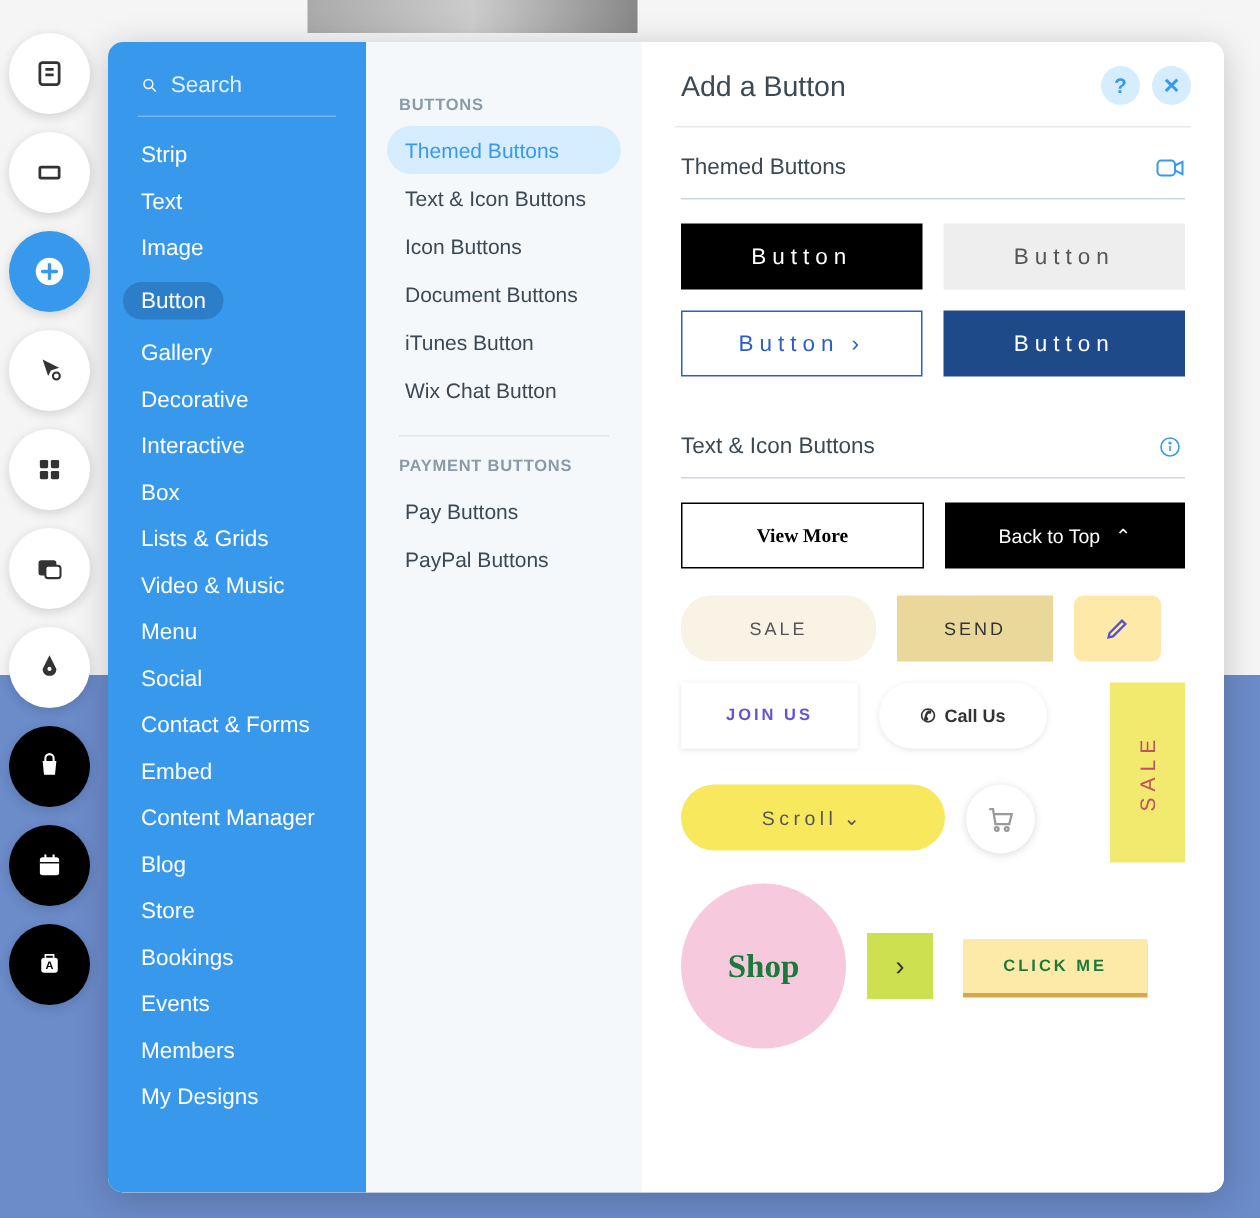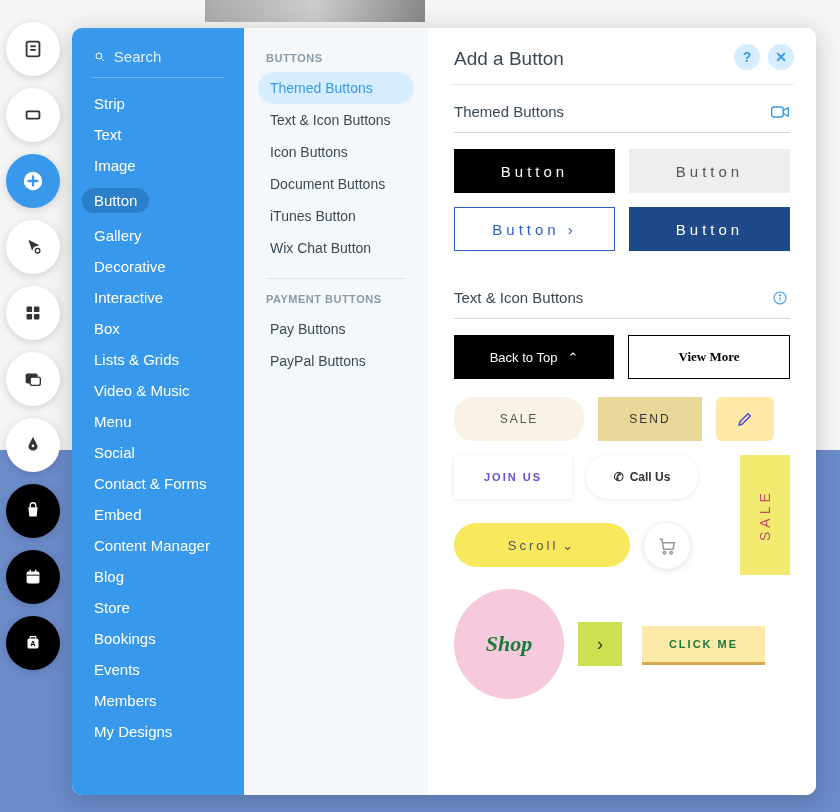--- a/index.html
+++ b/index.html
@@ -20,21 +20,21 @@
   
   .cat-sidebar { width: 172px; background: #3899ec; color: #fff; padding-top: 14px; }
   .search-row { display: flex; align-items: center; gap: 8px; padding: 6px 22px 12px 22px; border-bottom: 1px solid rgba(255,255,255,0.3); margin-bottom: 10px; margin-left: 20px; margin-right: 20px; padding-left: 2px; padding-right: 2px;}
   .search-row input { background: transparent; border: none; outline: none; color: #fff; font-size: 15px; width: 100%; }
   .search-row input::placeholder { color: rgba(255,255,255,0.85); }
   .cat-list { display: flex; flex-direction: column; gap: 0; }
   .cat-item { padding: 7px 22px; font-size: 15px; cursor: pointer; }
   .cat-item.active span { background: #2b7ec7; border-radius: 14px; padding: 4px 12px; display: inline-block; margin-left: -12px; }
 
   
-  .sub-sidebar { width: 184px; background: #f4f8fb; padding: 24px 14px; }
+  .sub-sidebar { width: 184px; background: #f4f8fb; padding: 36px 14px; }
   .sub-heading { font-size: 11px; font-weight: 600; color: #8a9aa8; letter-spacing: 0.5px; margin: 12px 8px 8px 8px; }
   .sub-heading:first-child { margin-top: 0; }
   .sub-item { padding: 8px 12px; font-size: 14px; color: #3b4954; cursor: pointer; border-radius: 16px; }
   .sub-item.active { background: #d6edff; color: #3899ec; }
   .sub-divider { border: none; border-top: 1px solid #dde5ea; margin: 14px 8px; }
 
   
   .main { flex: 1; background: #fff; display: flex; flex-direction: column; overflow: hidden; }
   .main-header { display: flex; align-items: flex-end; justify-content: space-between; padding: 16px 22px 14px 26px; }
   .main-title { font-size: 19px; color: #3b4954; }
@@ -58,21 +58,21 @@
   .ti-backtop { flex:1; background: #000; color: #fff; gap: 10px; font-weight:300; }
   .ti-viewmore { flex:1; background: #fff; border: 1px solid #000; color: #000; font-family: Georgia, serif; font-weight: bold; }
   .ti-sale { background: #f9f3e5; color: #555; letter-spacing: 2px; font-size:12px; border-radius: 20px; width: 130px; }
   .ti-send { background: #ead89a; color: #333; letter-spacing: 2px; font-size:12px; width: 104px; }
   .ti-pencil { background: #ffe9a8; width: 58px; border-radius: 6px; color: #5050d0; }
   .ti-joinus { background: #fff; color: #6a50d8; letter-spacing: 2px; font-size: 11px; font-weight: bold; width: 118px; box-shadow: 0 1px 4px rgba(0,0,0,0.1); }
   .ti-callus { background: #fff; color: #333; border-radius: 22px; width: 112px; gap: 6px; font-weight: bold; font-size:12px; box-shadow: 0 1px 4px rgba(0,0,0,0.1); }
   .ti-salevert { background: #f2ea6e; color: #c25060; width: 50px; height: 120px; writing-mode: vertical-rl; transform: rotate(180deg); letter-spacing: 4px; font-size:14px; display:flex; align-items:center; justify-content:center; }
   .ti-scroll { background: #f8e85e; color: #555; border-radius: 24px; width: 176px; letter-spacing: 3px; gap:4px; font-size:13px;}
   .ti-cart { background: #fff; border-radius: 50%; width: 46px; height: 46px; box-shadow: 0 1px 6px rgba(0,0,0,0.15); color: #999; }
-  .ti-shop { background: #f7c9dc; color: #1a7a3a; border-radius: 50%; width: 110px; height: 110px; font-family: Georgia, serif; font-style: italic; font-size: 22px; font-weight:bold; }
+  .ti-shop { background: #f7c9dc; color: #1a7a3a; border-radius: 50%; width: 110px; height: 110px; font-family: Georgia, serif; font-size: 22px; font-weight:bold; }
   .ti-arrow { background: #cde050; width: 44px; height: 44px; color: #333; font-size: 18px; }
   .ti-clickme { background: #fde9a8; color: #1a7a3a; letter-spacing: 2px; font-size: 11px; font-weight: bold; width: 123px; height: 36px; box-shadow: 0 3px 0 #d4a850; }
 
   .flex-row { display:flex; gap:14px; align-items:flex-start; }
   .flex-col { display:flex; flex-direction:column; gap:14px; }
 </style>
 </head>
 <body>
 
 <div class="bg-top"></div>
@@ -230,25 +230,25 @@
       <svg class="section-icon" viewBox="0 0 24 24" fill="none" stroke="currentColor" stroke-width="1.6">
           <circle cx="12" cy="12" r="9"></circle>
           <line x1="12" y1="11" x2="12" y2="16"></line>
           <circle cx="12" cy="8" r="0.8" fill="currentColor"></circle>
         </svg>
     </div>
     <div class="section-divider"></div>
 
     <div style="padding:0 26px 20px 26px">
       <div class="ti-row">
+        <div class="ti-btn ti-viewmore">View More</div>
         <div class="ti-btn ti-backtop">
             <span>Back to Top</span>
             <span>⌃</span>
           </div>
-        <div class="ti-btn ti-viewmore">View More</div>
       </div>
 
       <div class="ti-row" style="margin-top:18px">
         <div class="ti-btn ti-sale">SALE</div>
         <div class="ti-btn ti-send">SEND</div>
         <div class="ti-btn ti-pencil">
             <svg width="18" height="18" viewBox="0 0 24 24" fill="none" stroke="currentColor" stroke-width="2">
               <path d="M4 20l4-1 11-11-3-3L5 16l-1 4z"></path>
             </svg>
           </div>

